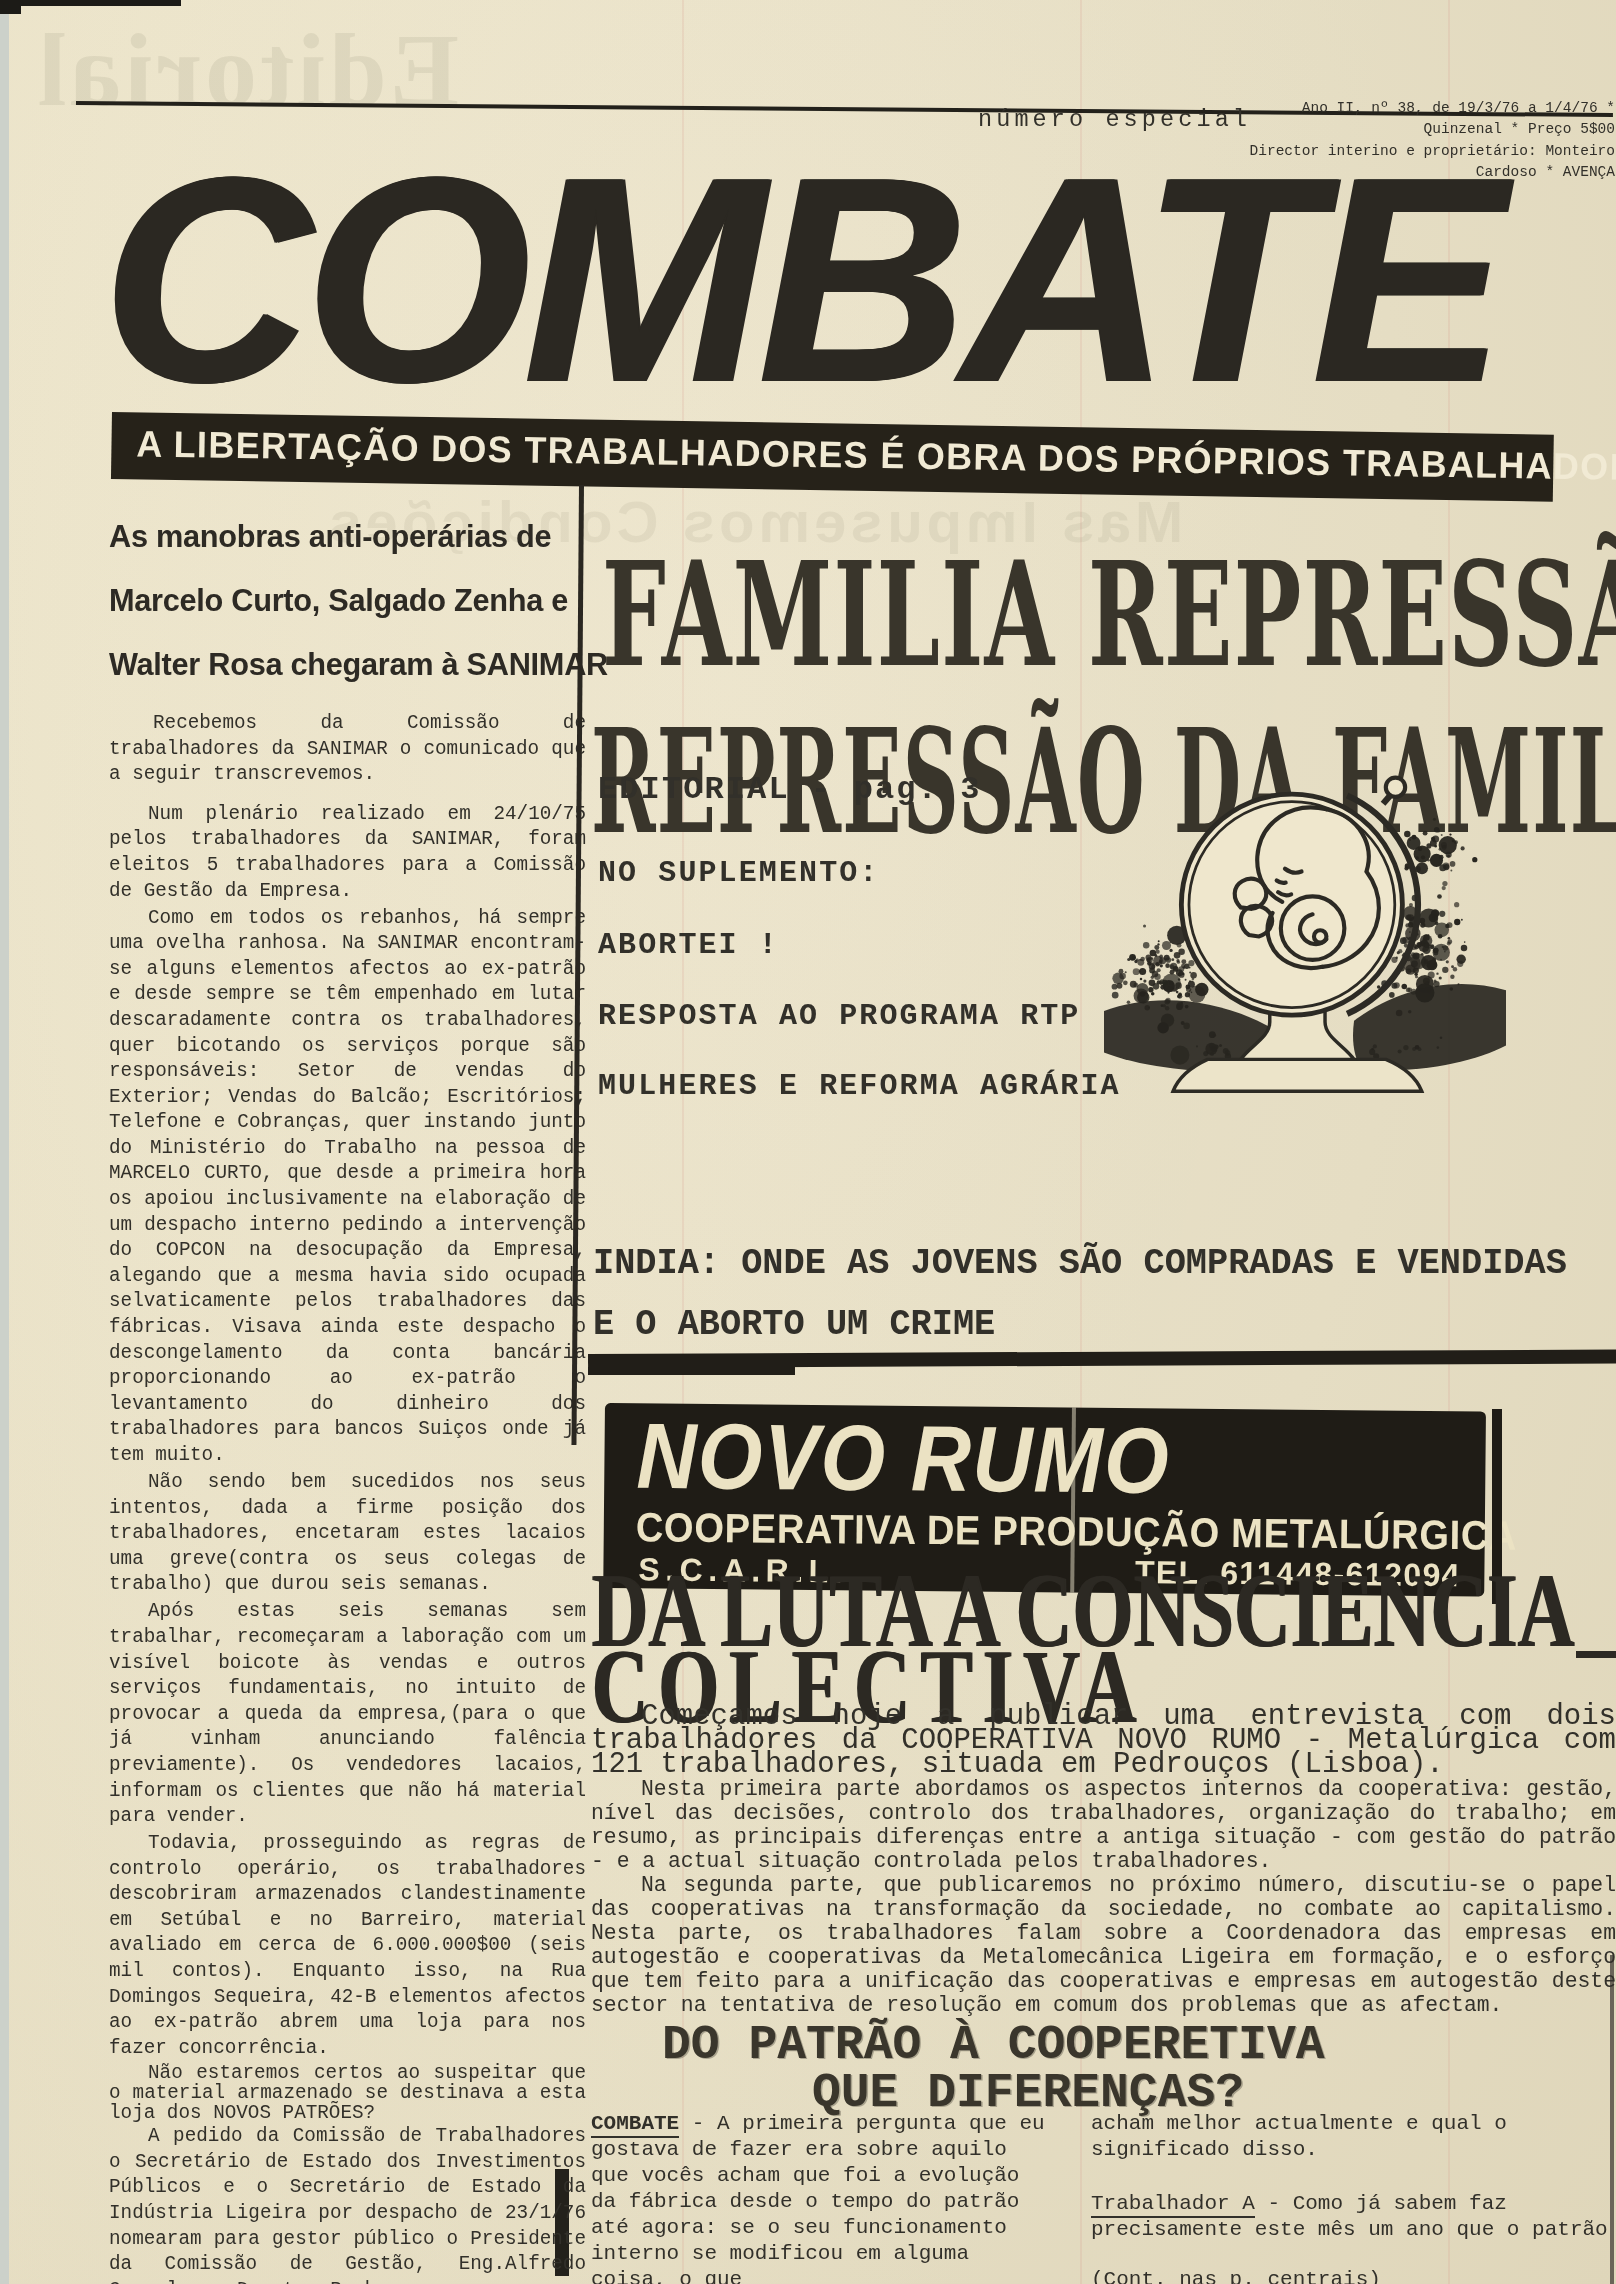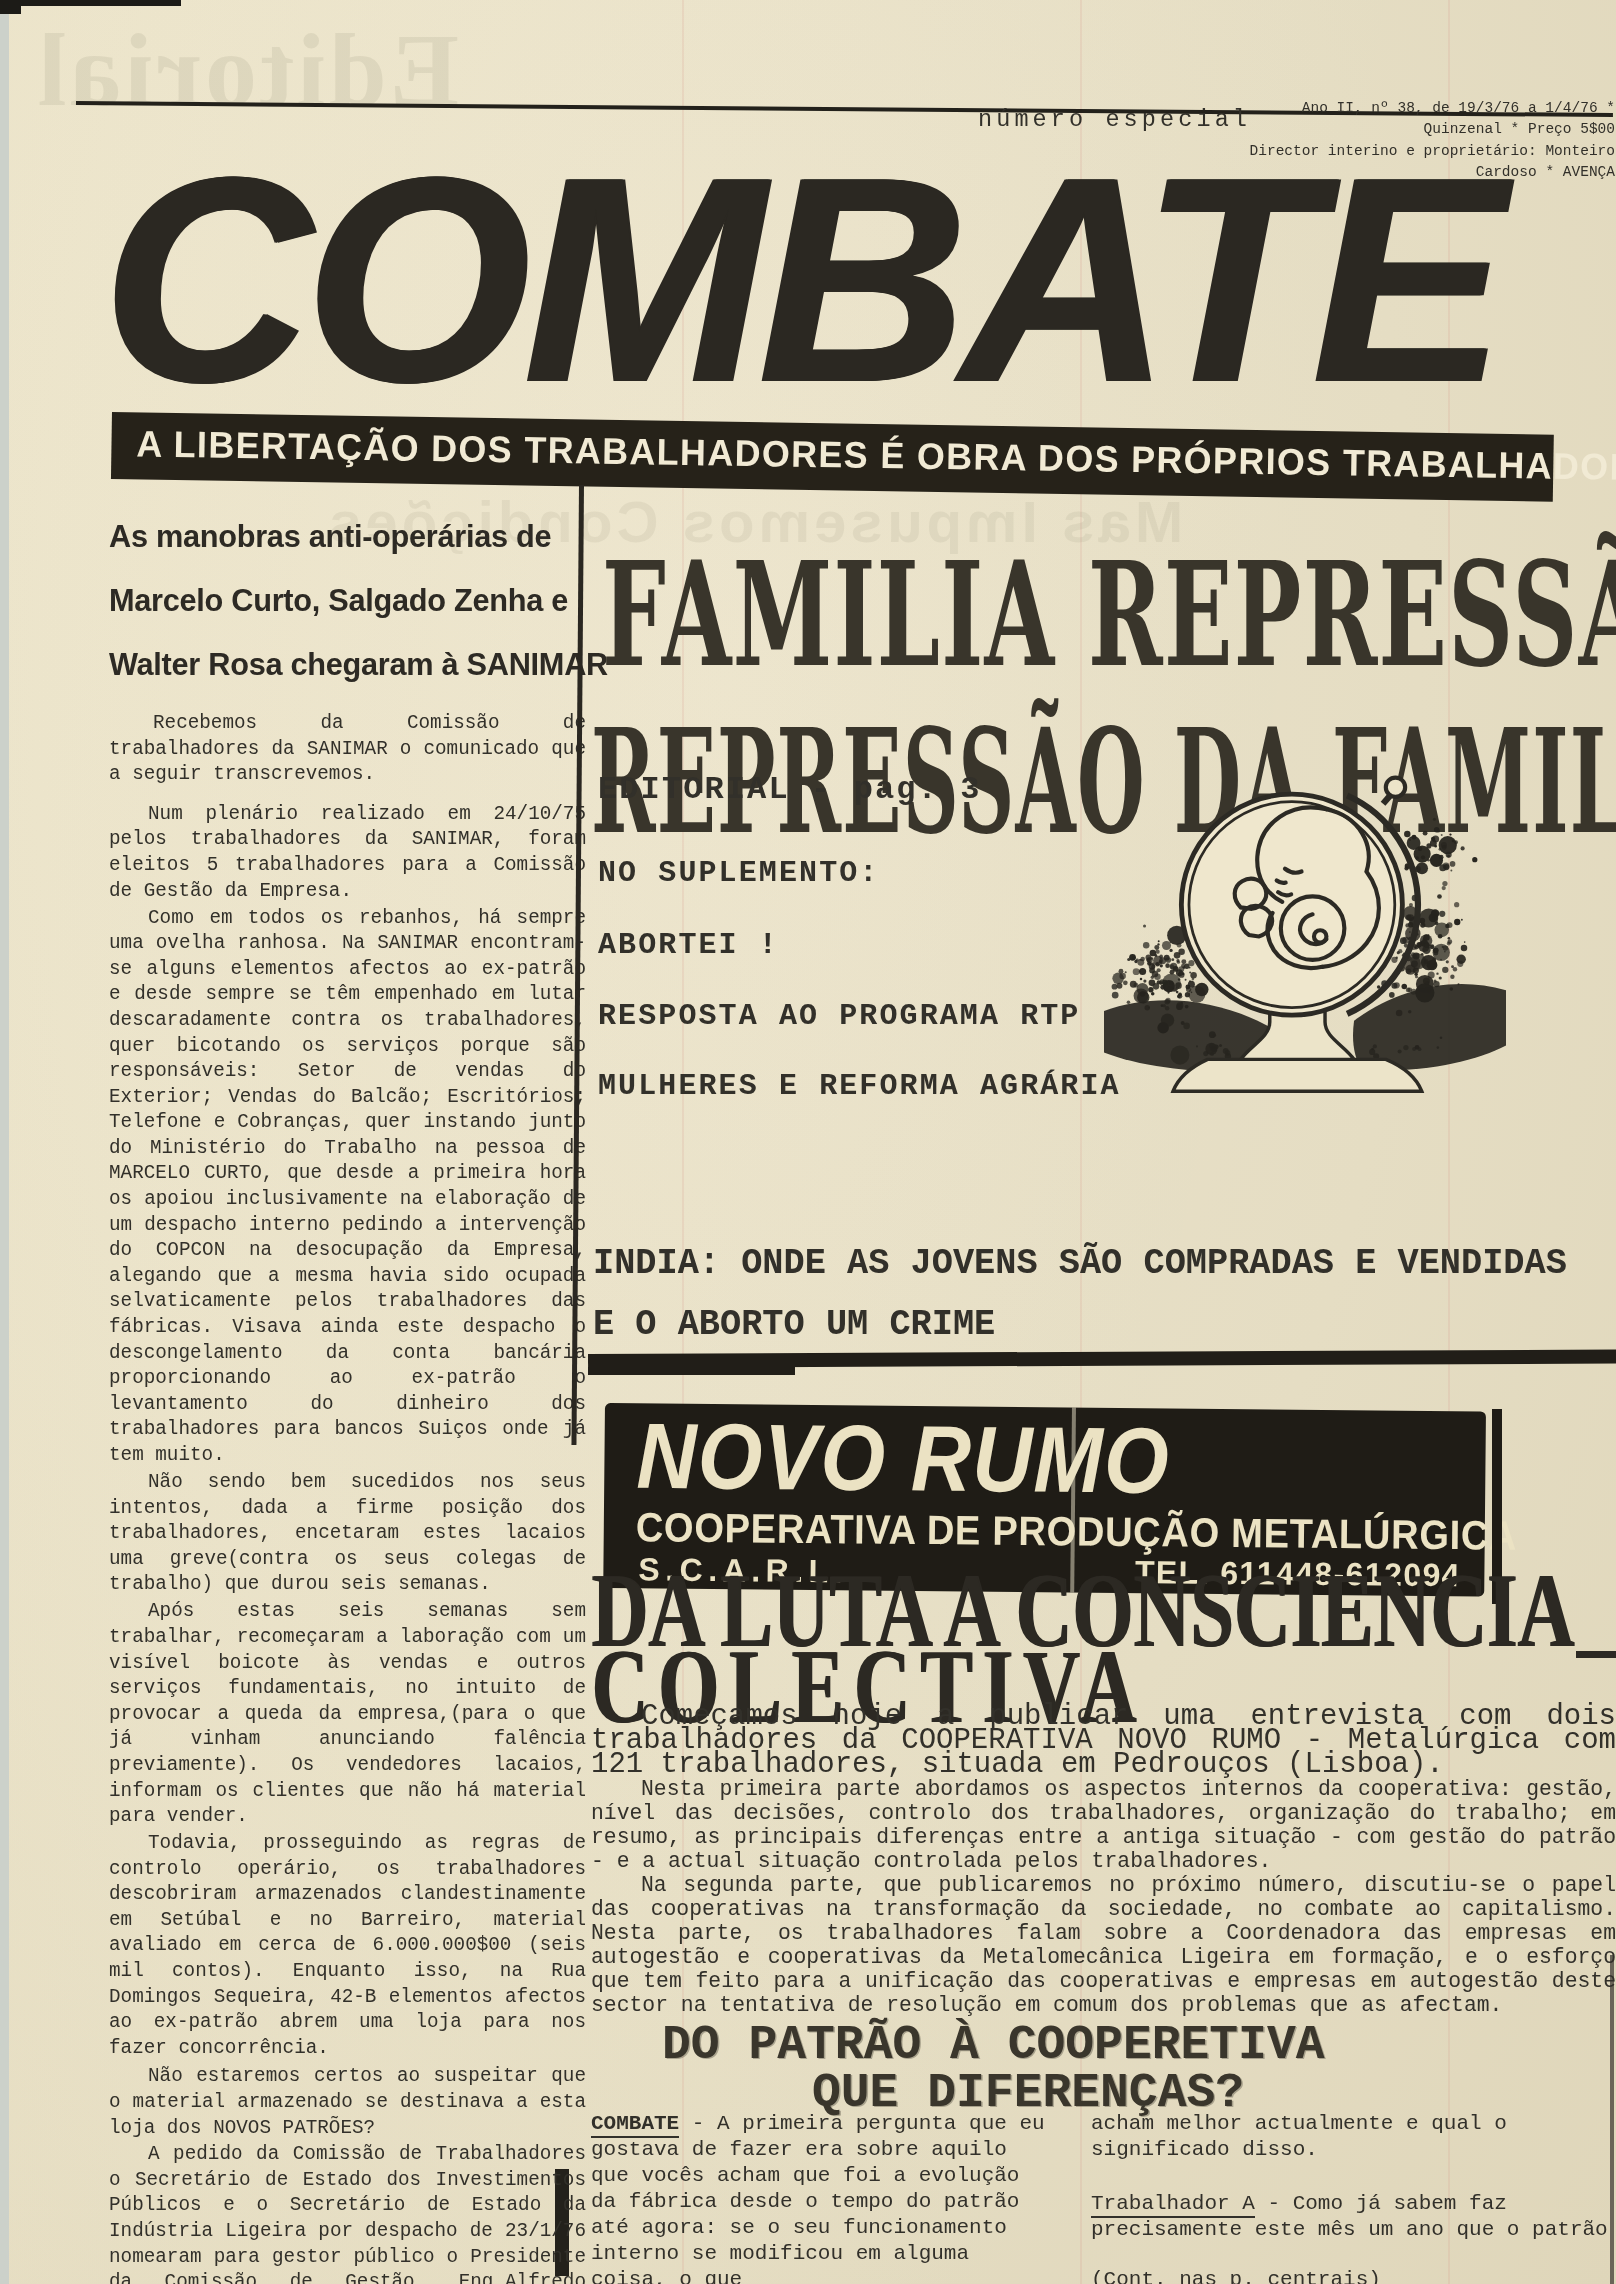--- a/index.html
+++ b/index.html
@@ -56,21 +56,21 @@
   <div class="abs" style="left:109px;top:504px;width:477px;">
     <div class="nowrap tl" style="font-size:32px;font-weight:bold;line-height:64px;letter-spacing:-0.3px;transform:scaleX(.96);color:#2d2a24;">As manobras anti-operárias de</div>
     <div class="nowrap tl" style="font-size:32px;font-weight:bold;line-height:64px;letter-spacing:-0.3px;transform:scaleX(.96);color:#2d2a24;">Marcelo Curto, Salgado Zenha e</div>
     <div class="nowrap tl" style="font-size:32px;font-weight:bold;line-height:64px;letter-spacing:-0.3px;transform:scaleX(.96);color:#2d2a24;">Walter Rosa chegaram à SANIMAR</div>
     <p class="mono jtext" style="margin:15px 0 0;font-size:19.3px;line-height:25.6px;text-indent:44px;">Recebemos da Comissão de trabalhadores da SANIMAR o comunicado que a seguir transcrevemos.</p>
     <p class="mono jtext" style="margin:14px 0 0;font-size:19.3px;line-height:25.6px;text-indent:39px;">Num plenário realizado em 24/10/75 pelos trabalhadores da SANIMAR, foram eleitos 5 trabalhadores para a Comissão de Gestão da Empresa.</p>
     <p class="mono jtext" style="margin:1.4px 0 0;font-size:19.3px;line-height:25.6px;text-indent:39px;">Como em todos os rebanhos, há sempre uma ovelha ranhosa. Na SANIMAR encontram-se alguns elementos afectos ao ex-patrão e desde sempre se têm empenhado em lutar descaradamente contra os trabalhadores, quer bicotando os serviços porque são responsáveis: Setor de vendas do Exterior; Vendas do Balcão; Escritórios; Telefone e Cobranças, quer instando junto do Ministério do Trabalho na pessoa de MARCELO CURTO, que desde a primeira hora os apoiou inclusivamente na elaboração de um despacho interno pedindo a intervenção do COPCON na desocupação da Empresa, alegando que a mesma havia sido ocupada selvaticamente pelos trabalhadores das fábricas. Visava ainda este despacho o descongelamento da conta bancária proporcionando ao ex-patrão o levantamento do dinheiro dos trabalhadores para bancos Suiços onde já tem muito.</p>
     <p class="mono jtext" style="margin:1.4px 0 0;font-size:19.3px;line-height:25.6px;text-indent:39px;">Não sendo bem sucedidos nos seus intentos, dada a firme posição dos trabalhadores, encetaram estes lacaios uma greve(contra os seus colegas de trabalho) que durou seis semanas.</p>
     <p class="mono jtext" style="margin:1.4px 0 0;font-size:19.3px;line-height:25.6px;text-indent:39px;">Após estas seis semanas sem trabalhar, recomeçaram a laboração com um visível boicote às vendas e outros serviços fundamentais, no intuito de provocar a queda da empresa,(para o que já vinham anunciando falência previamente). Os vendedores lacaios, informam os clientes que não há material para vender.</p>
     <p class="mono jtext" style="margin:1.4px 0 0;font-size:19.3px;line-height:25.6px;text-indent:39px;">Todavia, prosseguindo as regras de controlo operário, os trabalhadores descobriram armazenados clandestinamente em Setúbal e no Barreiro, material avaliado em cerca de 6.000.000$00 (seis mil contos). Enquanto isso, na Rua Domingos Sequeira, 42-B elementos afectos ao ex-patrão abrem uma loja para nos fazer concorrência.</p>
-    <p class="mono jtext" style="margin:1.4px 0 0;font-size:19.3px;line-height:26px;text-indent:39px;">Não estaremos certos ao suspeitar que o material armazenado se destinava a esta loja dos NOVOS PATRÕES?</p>
+    <p class="mono jtext" style="margin:1.4px 0 0;font-size:19.3px;line-height:20px;text-indent:39px;">Não estaremos certos ao suspeitar que o material armazenado se destinava a esta loja dos NOVOS PATRÕES?</p>
     <p class="mono jtext" style="margin:1.4px 0 0;font-size:19.3px;line-height:25.6px;text-indent:39px;">A pedido da Comissão de Trabalhadores o Secretário de Estado dos Investimentos Públicos e o Secretário de Estado da Indústria Ligeira por despacho de 23/1/76 nomearam para gestor público o Presidente da Comissão de Gestão, Eng.Alfredo Gonçalves Duarte Pacheco, pensaram os trabalhadores que os problemas se resolveriam. Mas as ovelhas ranhosas não desistiram.</p>
 
   </div>
 
   <div class="abs tl" style="left:579px;top:485px;width:4.8px;height:960px;background:#2a2721;transform:rotate(.45deg);"></div>
 
   <div class="abs nowrap tl serifdisp" style="left:602px;top:543px;font-size:101px;line-height:1;letter-spacing:1.4px;color:#39352b;transform:scale(.89,1.42);">FAMILIA REPRESSÃO</div>
   <div class="abs nowrap tl serifdisp" style="left:591px;top:710px;font-size:101px;line-height:1;letter-spacing:1.4px;color:#39352b;transform:scale(.77,1.42);">REPRESSÃO DA FAMILIA</div>
 
   <div class="abs mono nowrap" style="left:598px;top:771px;font-size:32px;font-weight:bold;letter-spacing:2.1px;text-align:right;">EDITORIAL - pag. 3</div>

